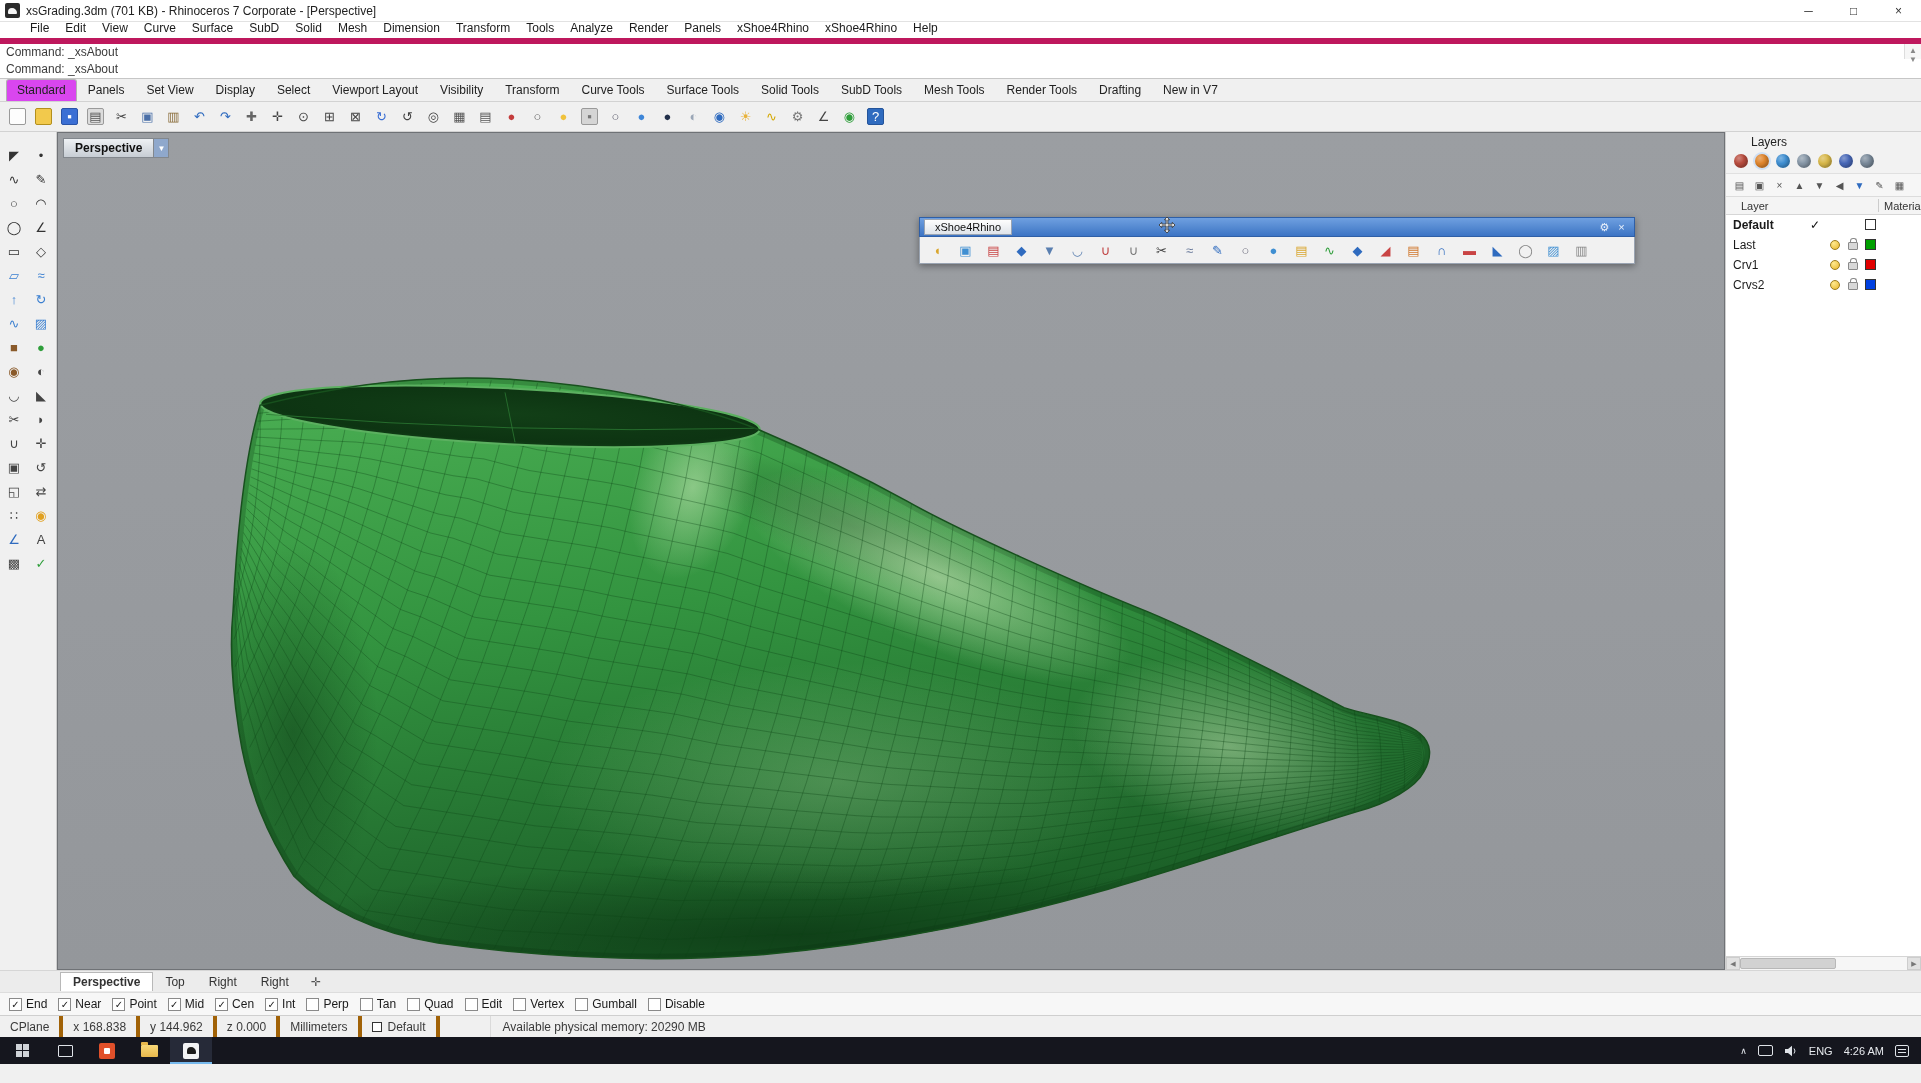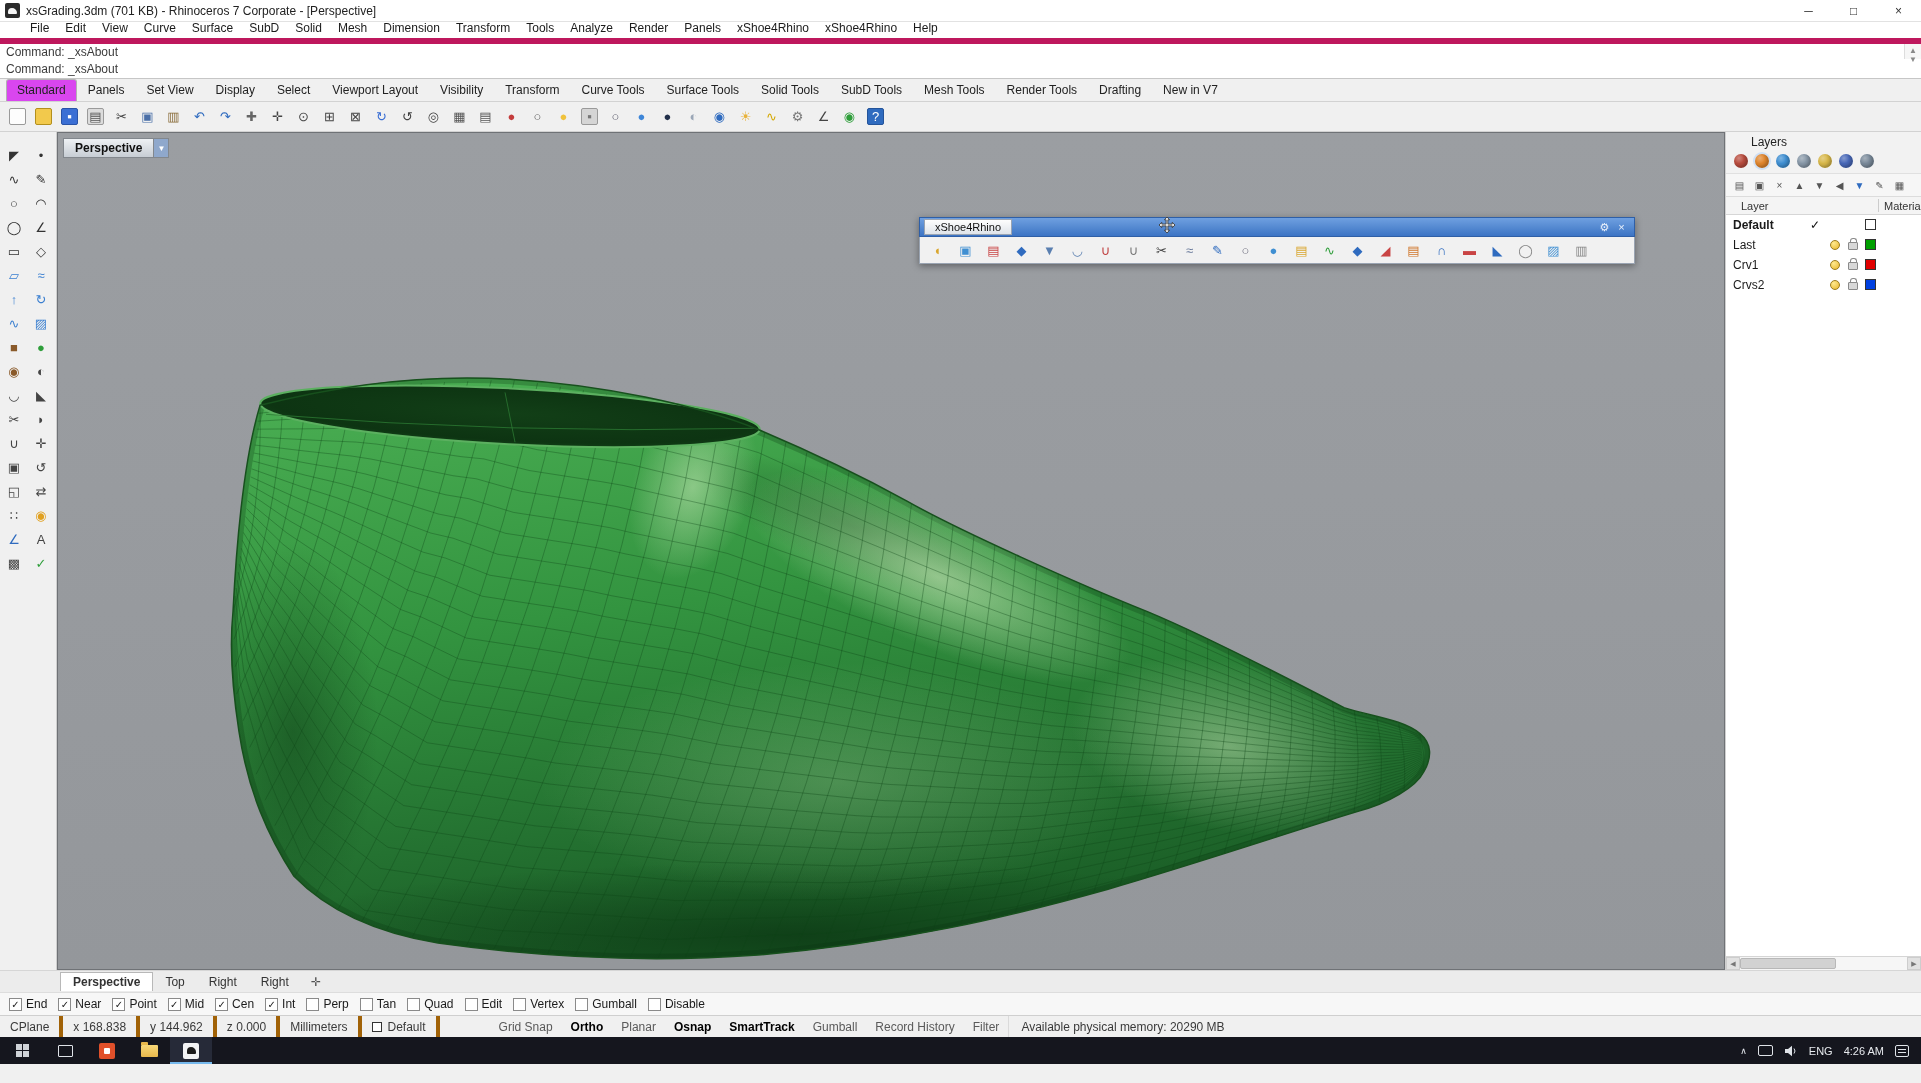--- a/index.html
+++ b/index.html
@@ -548,30 +548,20 @@
   <span class="sb-seg">CPlane</span>
   <span class="sb-seg">x 168.838</span>
   <span class="sb-seg">y 144.962</span>
   <span class="sb-seg">z 0.000</span>
   <span class="sb-seg">Millimeters</span>
   <span class="sb-seg">
     <span class="sb-chip"></span>
     <span>Default</span>
   </span>
   <span class="sb-spacer"></span>
-  <span id="sb-toggles" style="display:flex;height:100%;align-items:center">
-      <span class="sb-t">Grid Snap</span>
-      <span class="sb-t on">Ortho</span>
-      <span class="sb-t">Planar</span>
-      <span class="sb-t on">Osnap</span>
-      <span class="sb-t on">SmartTrack</span>
-      <span class="sb-t">Gumball</span>
-      <span class="sb-t">Record History</span>
-      <span class="sb-t">Filter</span>
-    </span>
   <span class="sb-mem">Available physical memory: 20290 MB</span>
 </div>
 
 <div class="taskbar">
   <span class="tb-start">
     <span class="start-grid">
         <span></span>
         <span></span>
         <span></span>
         <span></span>

